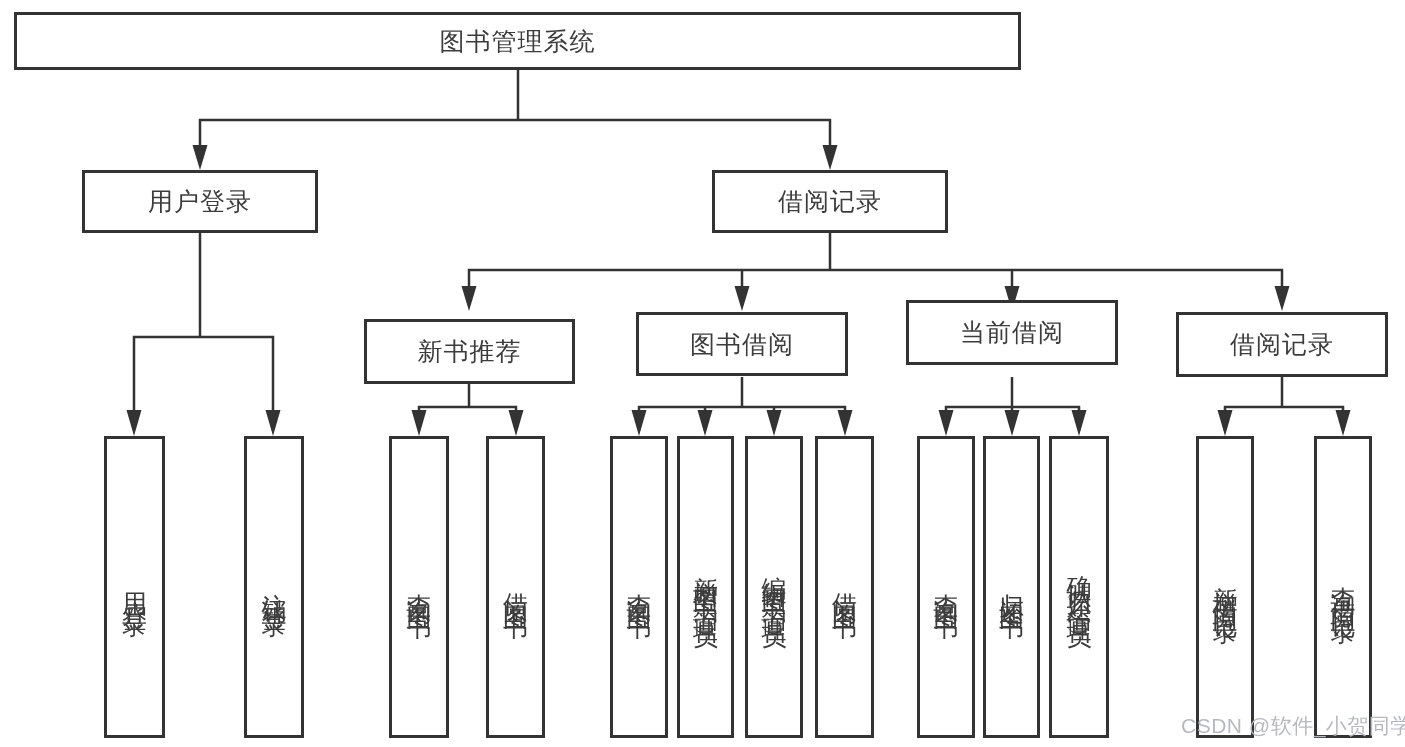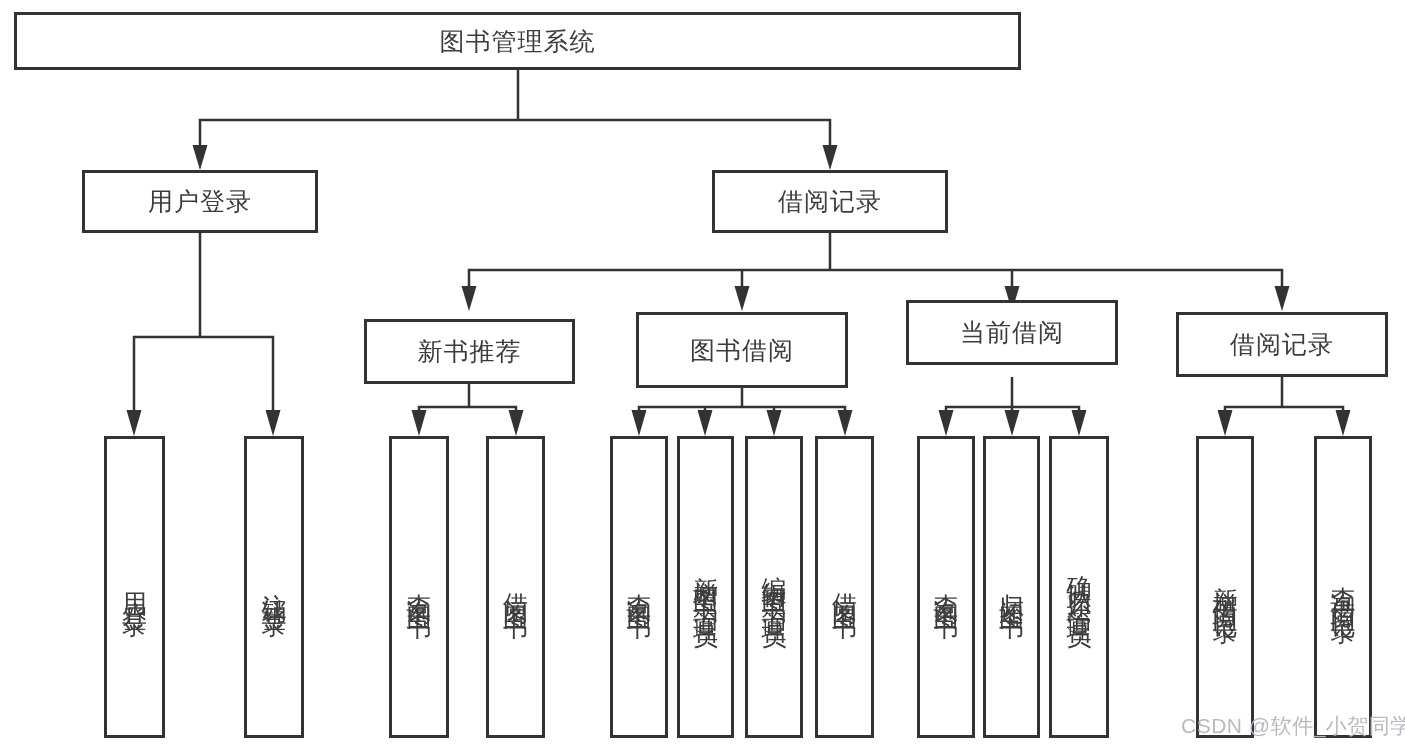--- a/index.html
+++ b/index.html
@@ -107,21 +107,21 @@
   <div class="node" style="left:82px; top:170px; width:236px; height:63px;">
     <span class="hlabel">用户登录</span>
   </div>
   <div class="node" style="left:712px; top:170px; width:236px; height:63px;">
     <span class="hlabel">借阅记录</span>
   </div>
 
   <div class="node" style="left:364px; top:319px; width:211px; height:65px;">
     <span class="hlabel">新书推荐</span>
   </div>
-  <div class="node" style="left:636px; top:312px; width:212px; height:76px;">
+  <div class="node" style="left:636px; top:312px; width:212px; height:64px;">
     <span class="hlabel">图书借阅</span>
   </div>
   <div class="node" style="left:906px; top:300px; width:212px; height:65px;">
     <span class="hlabel">当前借阅</span>
   </div>
   <div class="node" style="left:1176px; top:312px; width:212px; height:65px;">
     <span class="hlabel">借阅记录</span>
   </div>
 
   <div class="node" style="left:104px; top:436px; width:61px; height:302px;">

